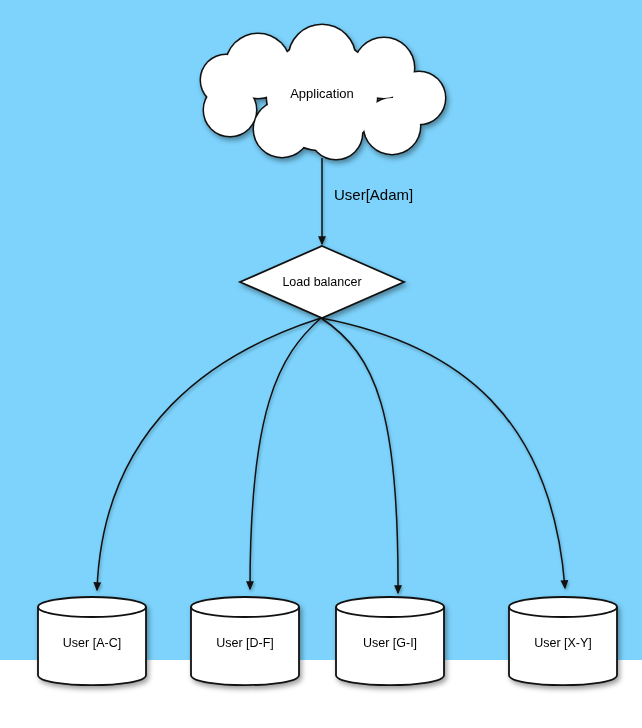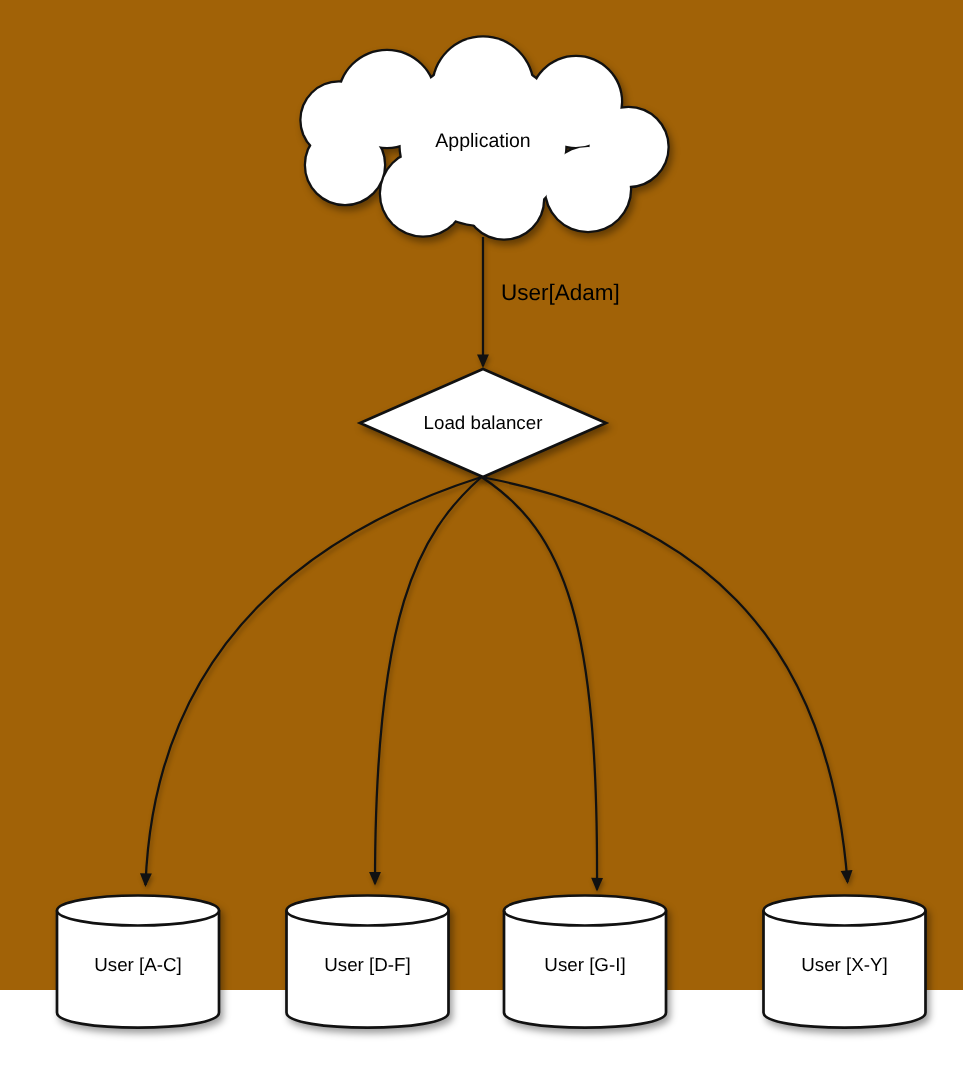--- a/index.html
+++ b/index.html
@@ -8,21 +8,21 @@
     background: #ffffff;
     width: 642px;
     height: 728px;
     overflow: hidden;
     font-family: "Liberation Sans", sans-serif;
   }
   .stage {
     position: relative;
     width: 642px;
     height: 660px;
-    background: #a16207;
+    background: #7dd3fc;
   }
   svg { display: block; }
   .shape-shadow { filter: drop-shadow(2px 3px 2.5px rgba(0,0,0,0.38)); }
   .edge-shadow  { filter: drop-shadow(1px 2px 1.5px rgba(0,0,0,0.30)); }
   .outline {
     fill: #ffffff;
     stroke: #111111;
   }
   .edge {
     fill: none;

